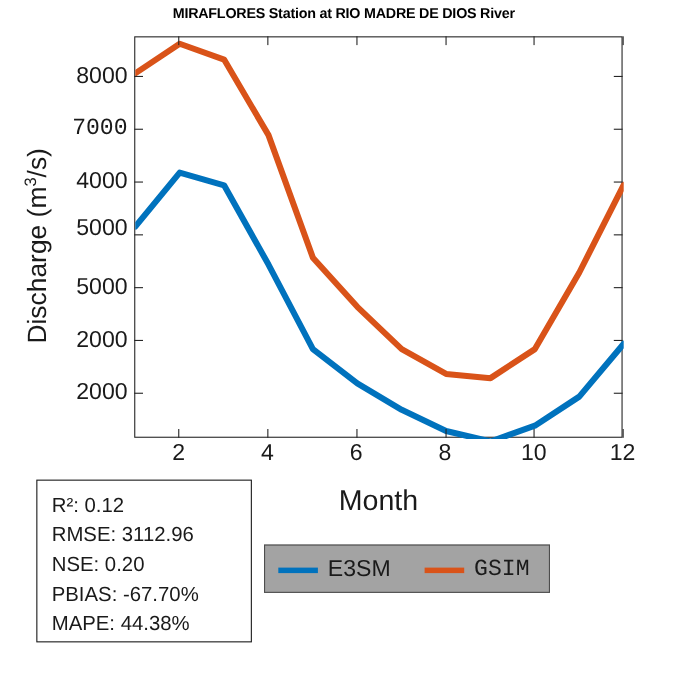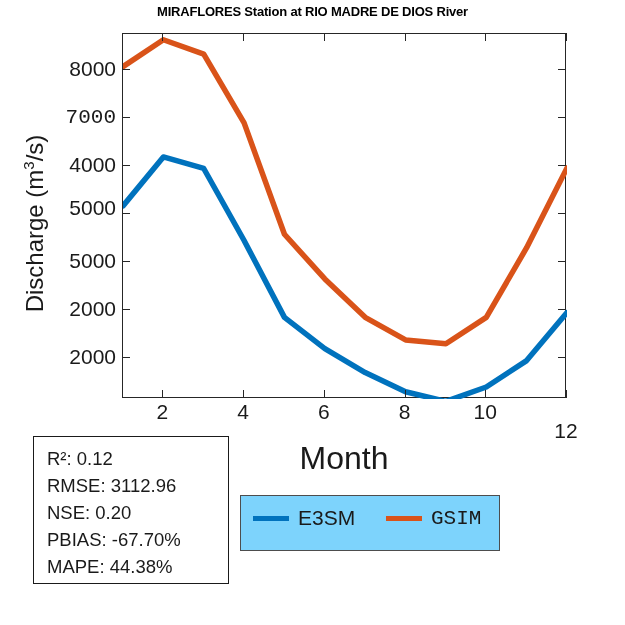--- a/index.html
+++ b/index.html
@@ -110,31 +110,31 @@
   #ylabel .sup {
     font-size: 15px;
     vertical-align: super;
   }
   #xlabel {
     position: absolute;
     left: 122px;
     top: 440px;
     width: 444px;
     text-align: center;
-    font-size: 32px;
+    font-size: 26px;
     color: #1a1a1a;
   }
   #legend-box {
     position: absolute;
     left: 240px;
     top: 495px;
     width: 260px;
-    height: 56px;
+    height: 44px;
     border: 1.2px solid #4d4d4d;
-    background: #7dd3fc;
+    background: #a3a3a3;
     box-sizing: border-box;
   }
   .legend-entry {
     position: absolute;
     top: 0;
     height: 44px;
     display: flex;
     align-items: center;
   }
   .legend-swatch {
@@ -237,16 +237,16 @@
     <div class="xtick-mark top" style="left: 243.091px;"></div>
     <div class="xtick-label" style="left: 293.818px;">6</div>
     <div class="xtick-mark " style="left: 323.818px;"></div>
     <div class="xtick-mark top" style="left: 323.818px;"></div>
     <div class="xtick-label" style="left: 374.545px;">8</div>
     <div class="xtick-mark " style="left: 404.545px;"></div>
     <div class="xtick-mark top" style="left: 404.545px;"></div>
     <div class="xtick-label" style="left: 455.273px;">10</div>
     <div class="xtick-mark " style="left: 485.273px;"></div>
     <div class="xtick-mark top" style="left: 485.273px;"></div>
-    <div class="xtick-label" style="left: 536px; margin-top: 19px;">12</div>
+    <div class="xtick-label" style="left: 536px;">12</div>
     <div class="xtick-mark " style="left: 566px;"></div>
     <div class="xtick-mark top" style="left: 566px;"></div>
   </div>
 
 </body></html>

